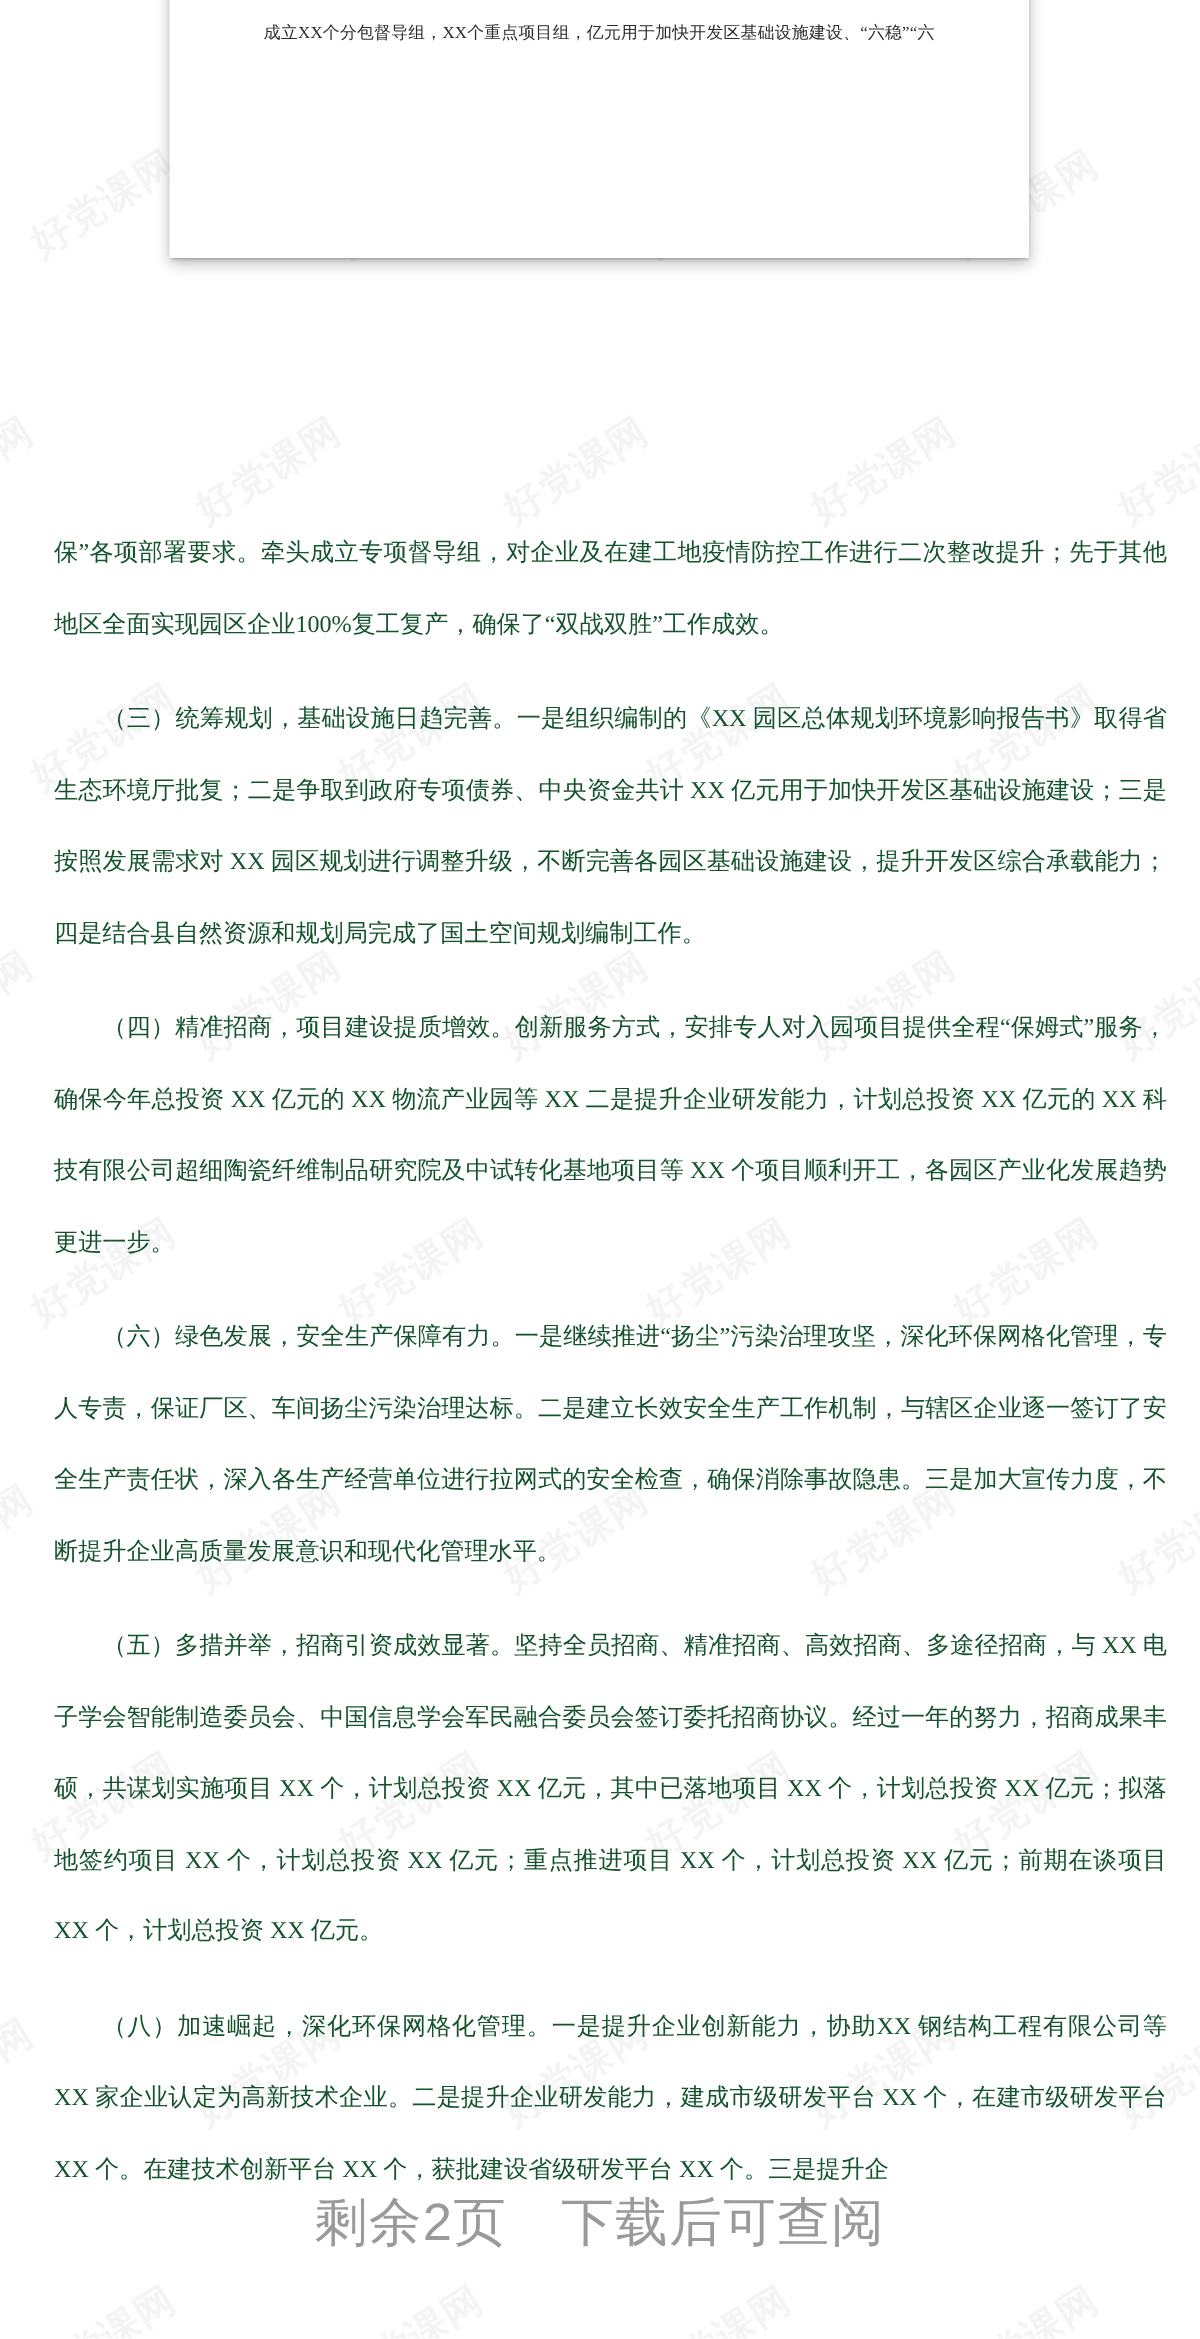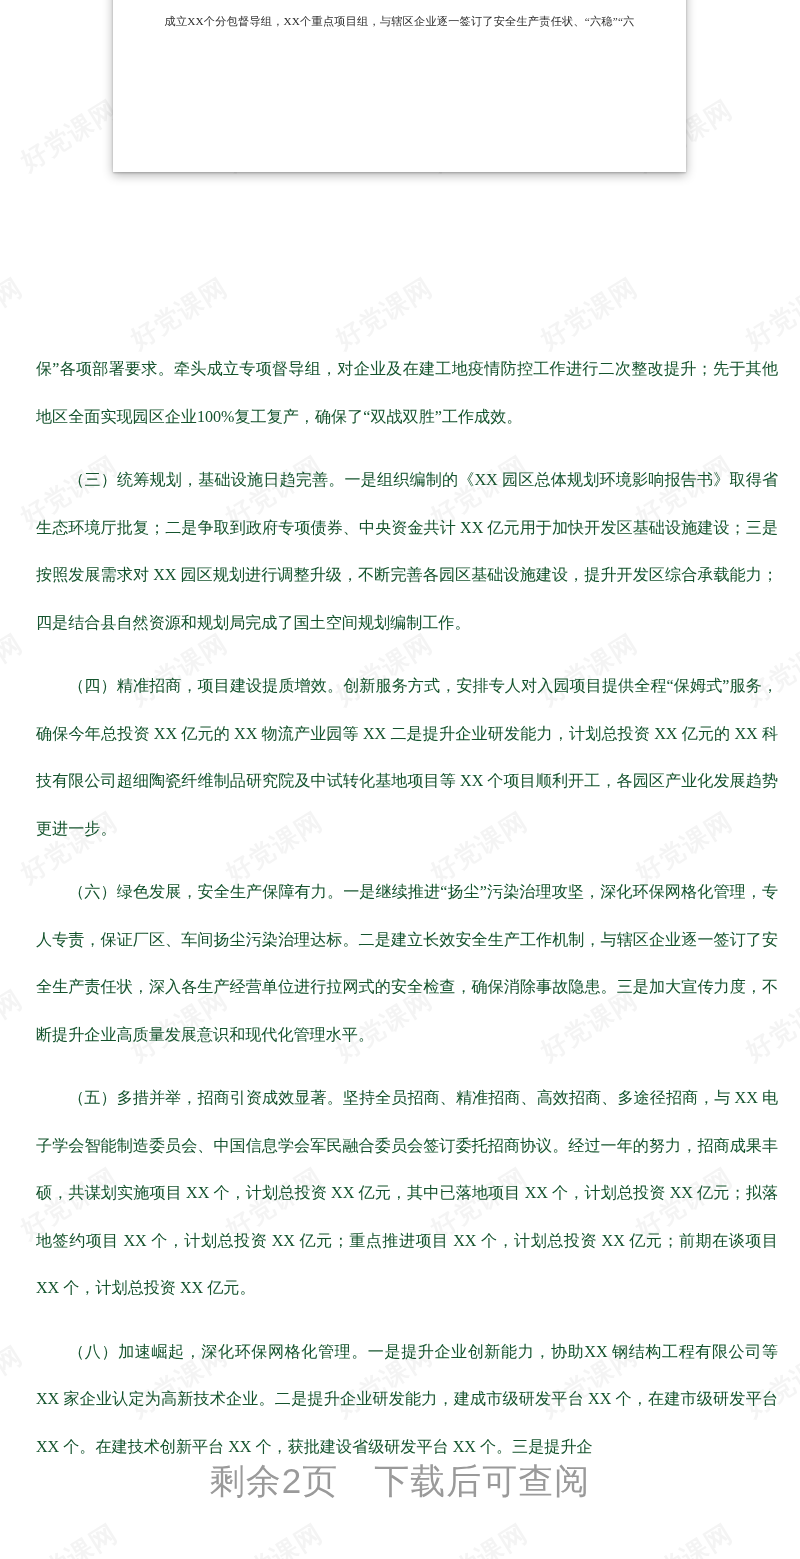--- a/index.html
+++ b/index.html
@@ -162,21 +162,21 @@
     <div class="wm" style="left: 330px; top: 1364px;">好党课网</div>
     <div class="wm" style="left: 535px; top: 1364px;">好党课网</div>
     <div class="wm" style="left: 740px; top: 1364px;">好党课网</div>
     <div class="wm" style="left: 15px; top: 1542px;">好党课网</div>
     <div class="wm" style="left: 220px; top: 1542px;">好党课网</div>
     <div class="wm" style="left: 425px; top: 1542px;">好党课网</div>
     <div class="wm" style="left: 630px; top: 1542px;">好党课网</div>
   </div>
 
 <div id="preview-page-card">
-  <div class="card-line">成立XX个分包督导组，XX个重点项目组，与辖区企业逐一签订了安全生产责任状、“六稳”“六</div>
+  <div class="card-line">成立XX个分包督导组，XX个重点项目组，亿元用于加快开发区基础设施建设、“六稳”“六</div>
 </div>
 
 <div id="document-body">
   <div id="body-top-spacer"></div>
   <div id="paragraph-container">
       <div class="doc-para"><span>保”各项部署要求。牵头成立专项督导组，对企业及在建工地疫情防控工作进行二次整改提升；先于其他地区全面实现园区企业100%复工复产，确保了“双战双胜”工作成效。</span></div>
       <div class="doc-para indent"><span class="lead">（三）统筹规划，基础设施日趋完善。</span><span>一是组织编制的《XX 园区总体规划环境影响报告书》取得省生态环境厅批复；二是争取到政府专项债券、中央资金共计 XX 亿元用于加快开发区基础设施建设；三是按照发展需求对 XX 园区规划进行调整升级，不断完善各园区基础设施建设，提升开发区综合承载能力；四是结合县自然资源和规划局完成了国土空间规划编制工作。</span></div>
       <div class="doc-para indent"><span class="lead">（四）精准招商，项目建设提质增效。</span><span>创新服务方式，安排专人对入园项目提供全程“保姆式”服务，确保今年总投资 XX 亿元的 XX 物流产业园等 XX 二是提升企业研发能力，计划总投资 XX 亿元的 XX 科技有限公司超细陶瓷纤维制品研究院及中试转化基地项目等 XX 个项目顺利开工，各园区产业化发展趋势更进一步。</span></div>
       <div class="doc-para indent"><span class="lead">（六）绿色发展，安全生产保障有力。</span><span>一是继续推进“扬尘”污染治理攻坚，深化环保网格化管理，专人专责，保证厂区、车间扬尘污染治理达标。二是建立长效安全生产工作机制，与辖区企业逐一签订了安全生产责任状，深入各生产经营单位进行拉网式的安全检查，确保消除事故隐患。三是加大宣传力度，不断提升企业高质量发展意识和现代化管理水平。</span></div>
       <div class="doc-para indent"><span class="lead">（五）多措并举，招商引资成效显著。</span><span>坚持全员招商、精准招商、高效招商、多途径招商，与 XX 电子学会智能制造委员会、中国信息学会军民融合委员会签订委托招商协议。经过一年的努力，招商成果丰硕，共谋划实施项目 XX 个，计划总投资 XX 亿元，其中已落地项目 XX 个，计划总投资 XX 亿元；拟落地签约项目 XX 个，计划总投资 XX 亿元；重点推进项目 XX 个，计划总投资 XX 亿元；前期在谈项目 XX 个，计划总投资 XX 亿元。</span></div>

